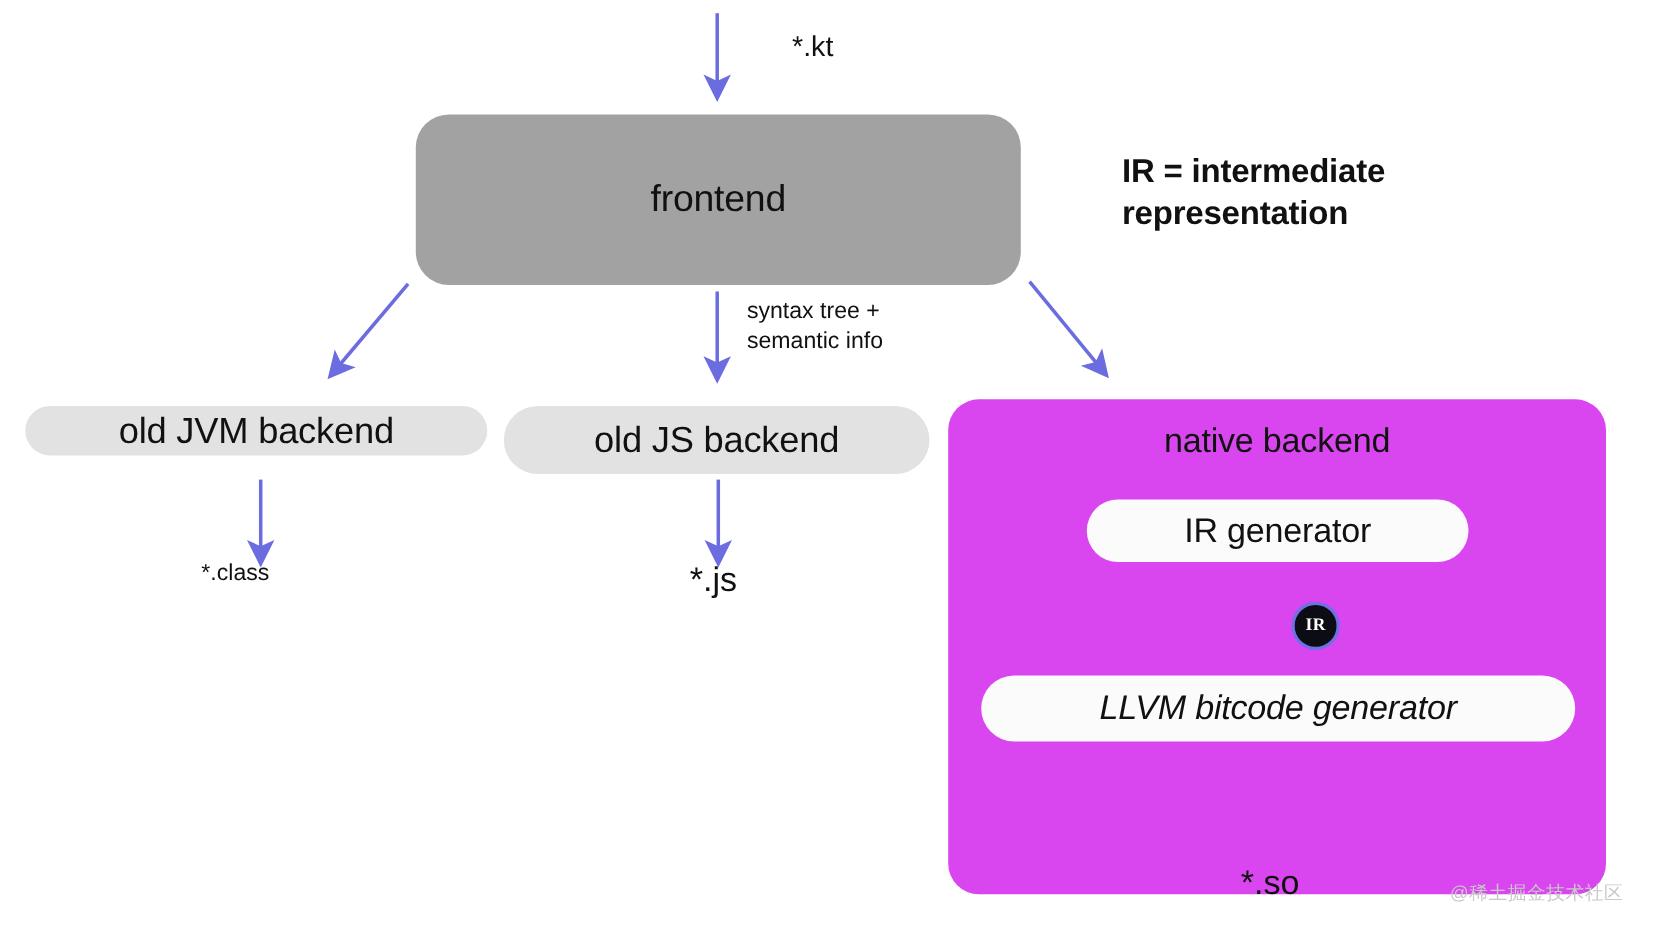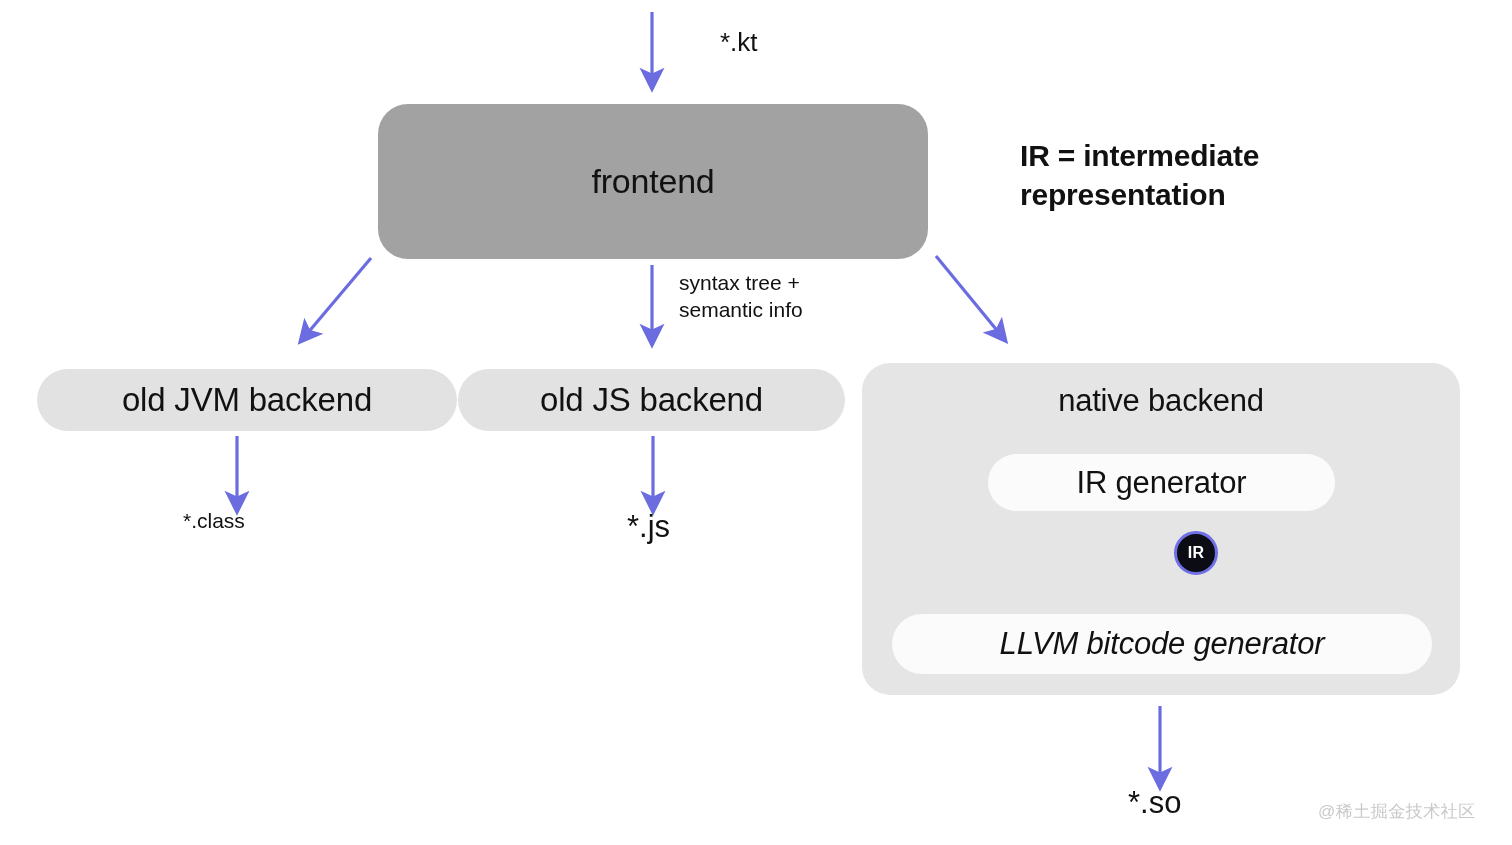--- a/index.html
+++ b/index.html
@@ -48,38 +48,38 @@
     border-radius: 30px;
     font-size: 34px;
   }
   
   .pill {
     background: #e2e2e2;
     border-radius: 34px;
     font-size: 33px;
   }
   #jvm-backend-box {
-    left: 37px;
+    left: 23px;
     top: 358px;
     width: 420px;
-    height: 62px;
+    height: 45px;
   }
   #js-backend-box {
     left: 458px;
     top: 358px;
     width: 387px;
     height: 62px;
   }
   
   #native-backend-panel {
     left: 862px;
     top: 352px;
     width: 598px;
-    height: 332px;
-    background: #e5e5e5;
+    height: 450px;
+    background: #d946ef;
     border-radius: 28px;
     display: block;
   }
   #native-backend-title {
     position: absolute;
     left: 0;
     top: 20px;
     width: 598px;
     text-align: center;
     font-size: 31px;
@@ -108,35 +108,35 @@
     left: 30px;
     top: 251px;
     width: 540px;
     height: 60px;
     font-style: italic;
   }
   
   #ir-badge {
     position: absolute;
     left: 312px;
-    top: 168px;
+    top: 184px;
     width: 44px;
     height: 44px;
     border-radius: 50%;
     background: #0c0c14;
     border: 3px solid #6f6fe6;
     box-sizing: border-box;
     display: flex;
     align-items: center;
     justify-content: center;
     color: #ffffff;
     font-size: 16px;
     font-weight: 700;
     letter-spacing: 0.3px;
-    font-family: Liberation Sans, sans-serif;
+    font-family: Liberation Serif, serif;
   }
   
   .label {
     position: absolute;
     color: #111111;
     font-family: "Liberation Sans", sans-serif;
     white-space: pre;
   }
   #label-kt {
     left: 672px;

